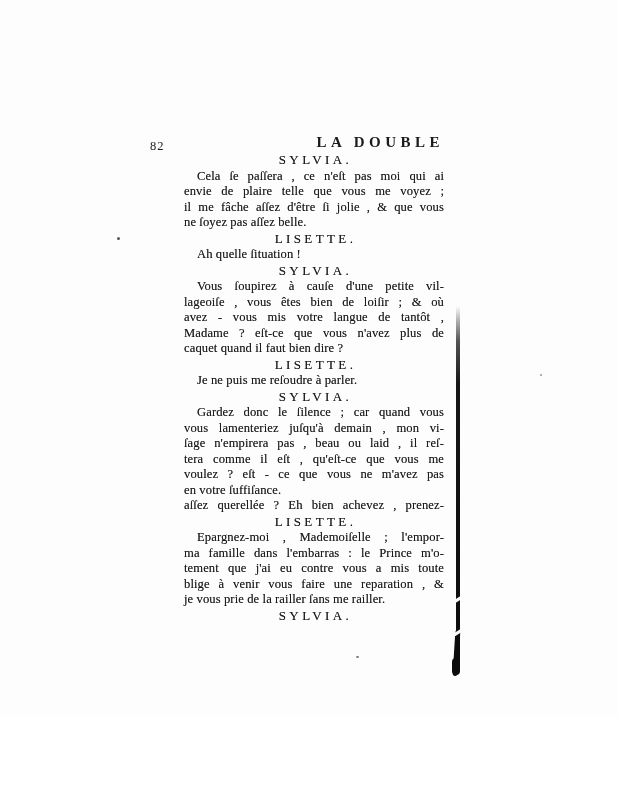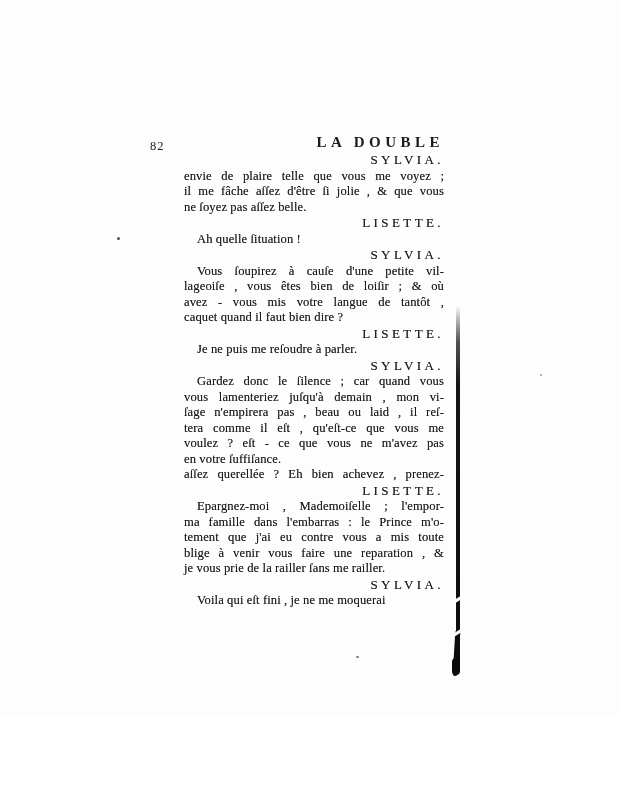--- a/index.html
+++ b/index.html
@@ -23,21 +23,21 @@
     white-space:nowrap;
   }
   .text-col{
     position:absolute;left:184px;top:152px;width:260px;
     font-size:12.6px;line-height:15.5px;
     letter-spacing:0.1px;
     text-shadow:0 0 0.5px rgba(25,25,25,0.55);
   }
   .speaker{
     line-height:16.5px;
-    text-align:right;
+    text-align:center;
     font-size:13px;
     letter-spacing:3.4px;
     padding-left:3px;
     white-space:nowrap;
   }
   .line{white-space:nowrap;}
   .line.j{
     white-space:normal;
     text-align:justify;
     text-align-last:justify;
@@ -75,48 +75,49 @@
 </style>
 </head>
 <body>
 
 <div class="page">
   <div class="page-number">82</div>
   <div class="running-title">LA DOUBLE</div>
 
   <div class="text-col">
       <div class="speaker">SYLVIA.</div>
+      <div class="line j ind">Cela ſe paſſera , ce n'eſt pas moi qui ai</div>
       <div class="line j">envie de plaire telle que vous me voyez ;</div>
       <div class="line j">il me fâche aſſez d'être ſi jolie , &amp; que vous</div>
       <div class="line">ne ſoyez pas aſſez belle.</div>
       <div class="speaker">LISETTE.</div>
       <div class="line ind">Ah quelle ſituation !</div>
       <div class="speaker">SYLVIA.</div>
       <div class="line j ind">Vous ſoupirez à cauſe d'une petite vil-</div>
       <div class="line j">lageoiſe , vous êtes bien de loiſir ; &amp; où</div>
       <div class="line j">avez - vous mis votre langue de tantôt ,</div>
+      <div class="line j">Madame ? eſt-ce que vous n'avez plus de</div>
       <div class="line">caquet quand il faut bien dire ?</div>
       <div class="speaker">LISETTE.</div>
       <div class="line ind">Je ne puis me reſoudre à parler.</div>
       <div class="speaker">SYLVIA.</div>
       <div class="line j ind">Gardez donc le ſilence ; car quand vous</div>
       <div class="line j">vous lamenteriez juſqu'à demain , mon vi-</div>
       <div class="line j">ſage n'empirera pas , beau ou laid , il reſ-</div>
       <div class="line j">tera comme il eſt , qu'eſt-ce que vous me</div>
       <div class="line j">voulez ? eſt - ce que vous ne m'avez pas</div>
       <div class="line">en votre ſuffiſance.</div>
       <div class="line j">aſſez querellée ? Eh bien achevez , prenez-</div>
       <div class="speaker">LISETTE.</div>
       <div class="line j ind">Epargnez-moi , Mademoiſelle ; l'empor-</div>
       <div class="line j">ma famille dans l'embarras : le Prince m'o-</div>
       <div class="line j">tement que j'ai eu contre vous a mis toute</div>
       <div class="line j">blige à venir vous faire une reparation , &amp;</div>
       <div class="line">je vous prie de la railler ſans me railler.</div>
       <div class="speaker">SYLVIA.</div>
-      <div class="line ind">Voila qui eſt fini , je ne me moquerai</div>
     </div>
 
   <div class="edge-line"></div>
   <div class="edge-line-tail"></div>
   <div class="edge-blob"></div>
   <div class="edge-notch n1"></div>
   <div class="edge-notch n2"></div>
 
   <div class="speck s1"></div>
   <div class="speck s2"></div>

